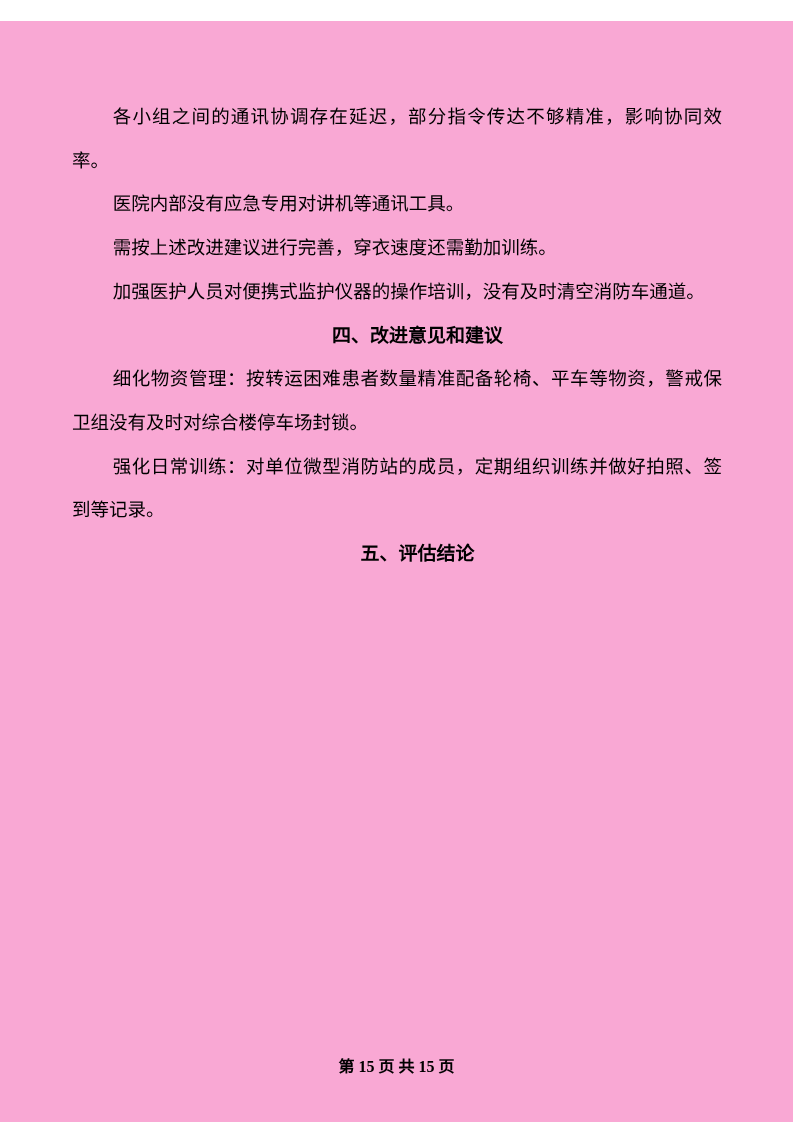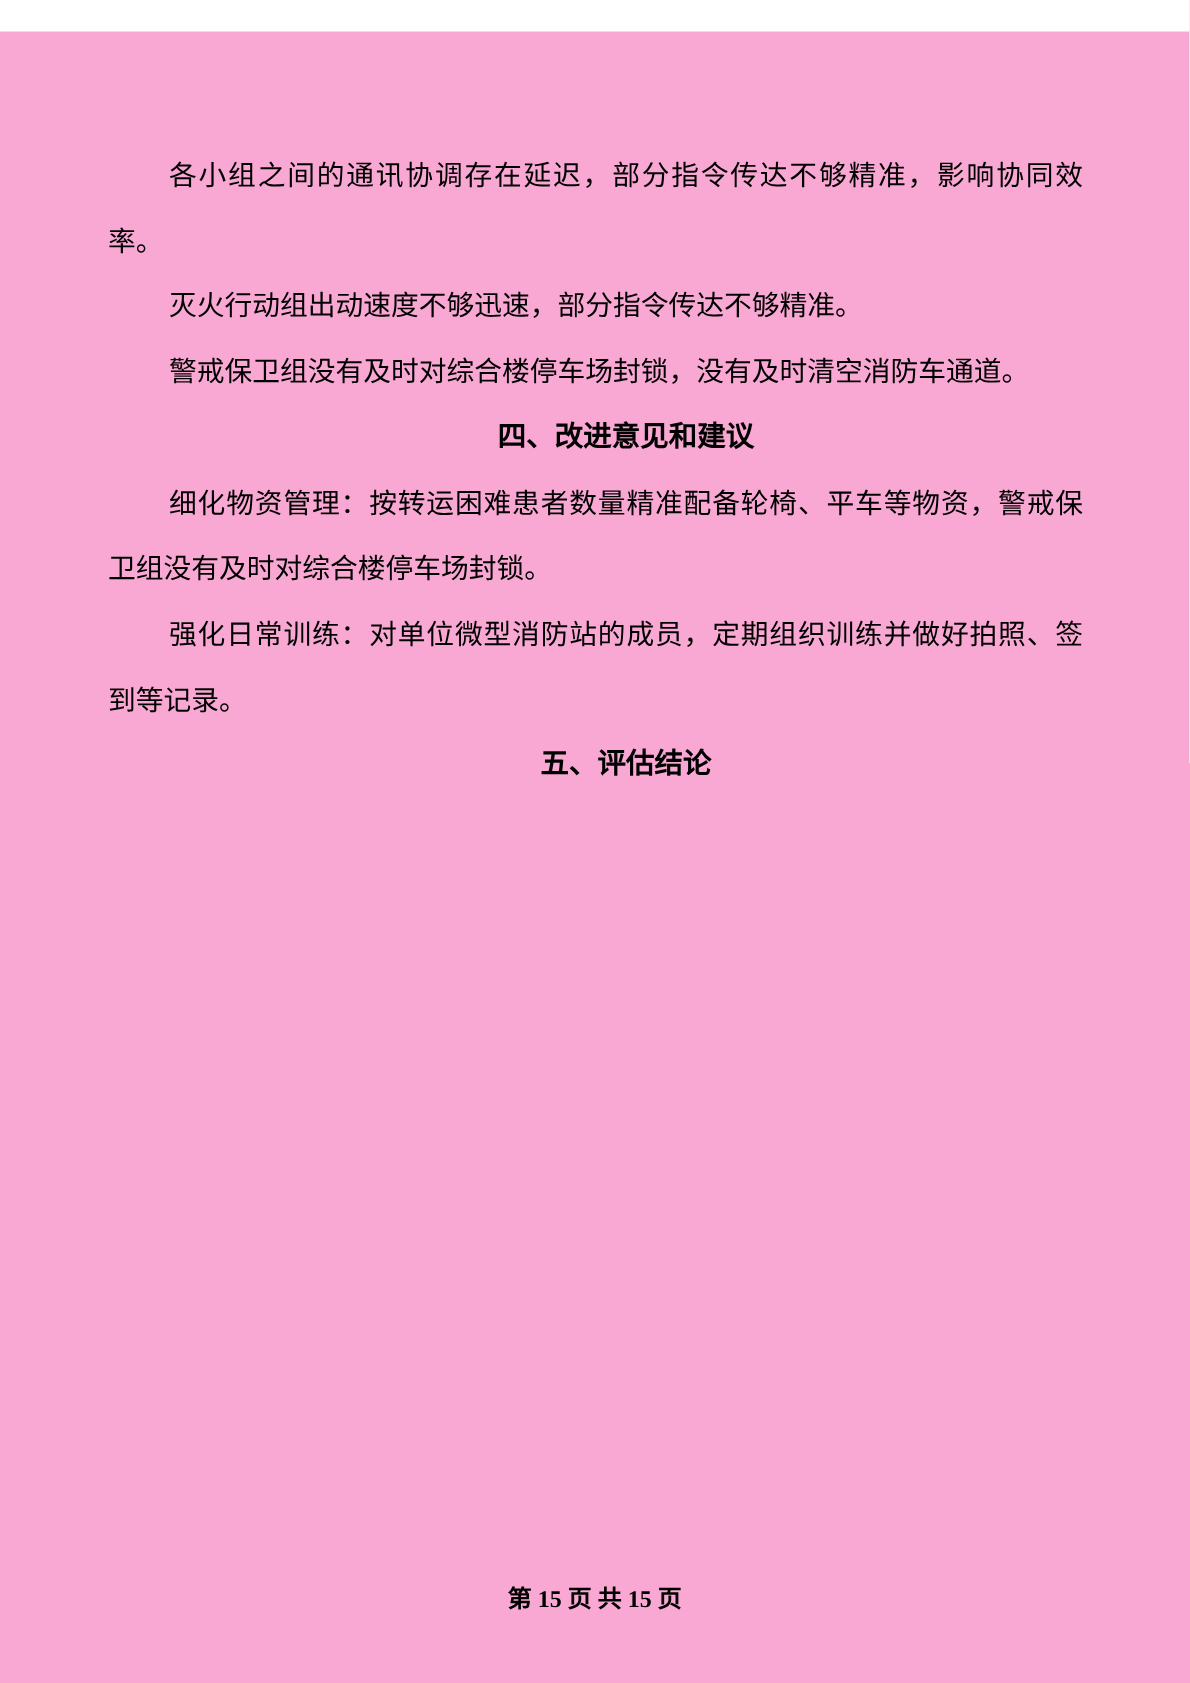--- a/index.html
+++ b/index.html
@@ -54,22 +54,23 @@
     color: #000000;
   }
 </style>
 </head>
 <body>
 
 <div class="page">
   <div class="content">
 
     <p class="para">各小组之间的通讯协调存在延迟，部分指令传达不够精准，影响协同效率。</p>
-    <p class="para">灭火行动组出动速度不够迅速，部分指令传达不够精准。</p>
-    <p class="para">警戒保卫组没有及时对综合楼停车场封锁，没有及时清空消防车通道。</p>
+    <p class="para">医院内部没有应急专用对讲机等通讯工具。</p>
+    <p class="para">需按上述改进建议进行完善，穿衣速度还需勤加训练。</p>
+    <p class="para">加强医护人员对便携式监护仪器的操作培训，没有及时清空消防车通道。</p>
 
     <h2 class="heading">四、改进意见和建议</h2>
 
     <p class="para">细化物资管理：按转运困难患者数量精准配备轮椅、平车等物资，警戒保卫组没有及时对综合楼停车场封锁。</p>
     <p class="para">强化日常训练：对单位微型消防站的成员，定期组织训练并做好拍照、签到等记录。</p>
 
     <h2 class="heading">五、评估结论</h2>
 
 
   </div>

